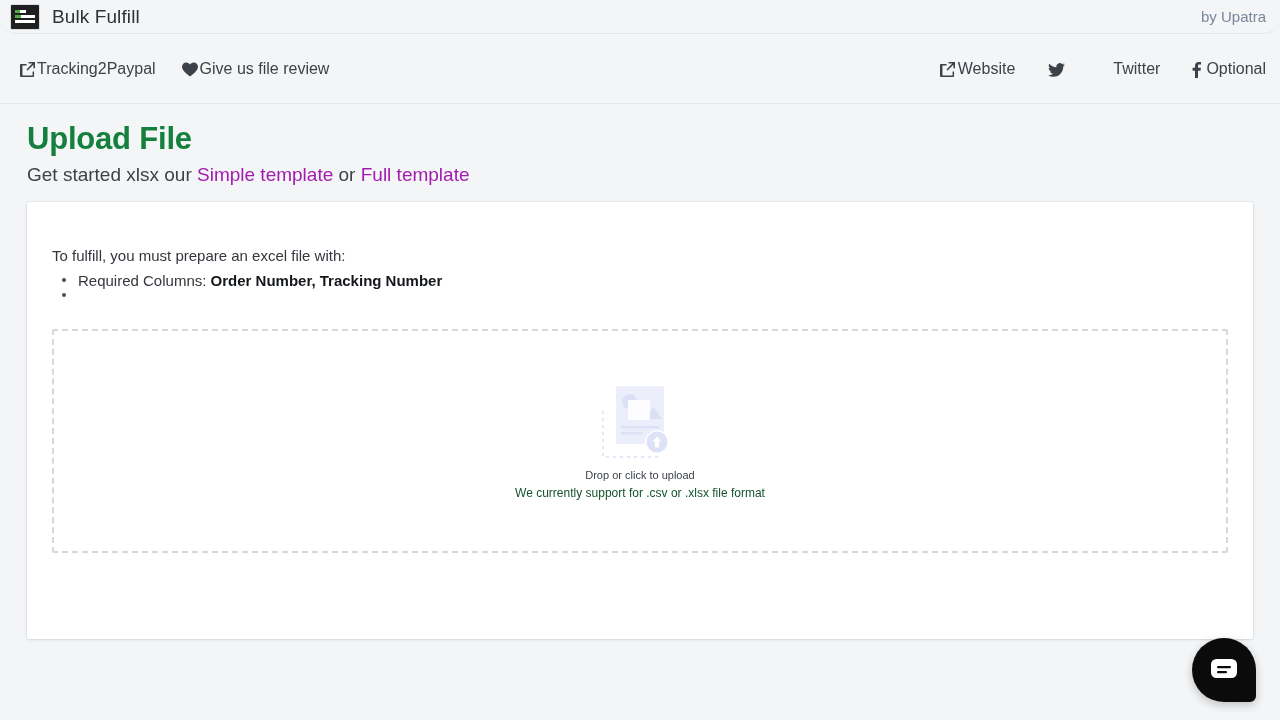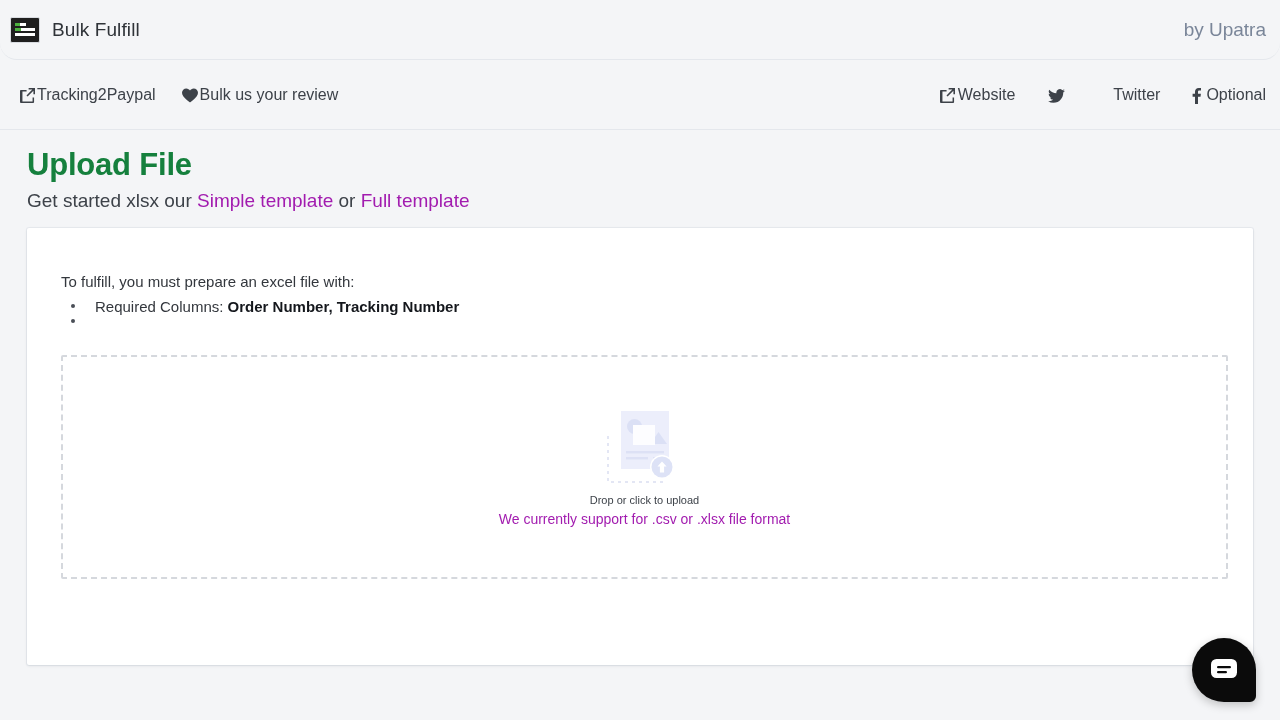--- a/index.html
+++ b/index.html
@@ -12,21 +12,21 @@
 
   body {
     background: #f4f5f7;
     font-family: "Liberation Sans", "DejaVu Sans", sans-serif;
     color: #33373d;
     -webkit-font-smoothing: antialiased;
   }
 
   
   .topbar {
-    height: 60px;
+    height: 34px;
     background: #f4f5f7;
     border-bottom: 1px solid #e4e7ec;
     display: flex;
     align-items: center;
     justify-content: space-between;
     padding: 0 14px 0 10px;
     border-radius: 17px;
   }
   .brand {
     display: flex;
@@ -63,21 +63,21 @@
     width: 45%;
     background: #4caf3f;
   }
   .brand-logo i:nth-child(2)::before { width: 30%; }
   .brand-title {
     font-size: 19px;
     color: #2f3338;
     letter-spacing: .1px;
   }
   .byline {
-    font-size: 19px;
+    font-size: 15px;
     color: #7a8699;
   }
 
   
   .navbar {
     height: 70px;
     background: #f4f5f7;
     border-bottom: 1px solid #e4e7ec;
     display: flex;
     align-items: center;
@@ -134,29 +134,29 @@
     cursor: pointer;
   }
 
   
   .card {
     margin: 16px 27px 0 27px;
     background: #ffffff;
     border-radius: 2px;
     box-shadow: 0 1px 3px rgba(30,40,60,.10), 0 0 0 1px rgba(228,231,236,.75);
     height: 437px;
-    padding: 46px 25px 0 34px;
+    padding: 46px 25px 0 25px;
   }
 
   .req-block { font-size: 15px; color: #33373d; line-height: 1.0; }
   .req-intro { margin-bottom: 10px; }
   .req-li {
     display: flex;
     align-items: baseline;
-    gap: 20px;
+    gap: 12px;
     margin-bottom: 9px;
     padding-left: 10px;
   }
   .req-li .dot {
     width: 4px; height: 4px;
     background: #4a4f57;
     border-radius: 50%;
     flex: none;
     position: relative;
     top: -4px;
@@ -182,22 +182,22 @@
     position: relative;
     margin-bottom: 10px;
   }
   .dz-art svg { display: block; }
   .dz-main {
     font-size: 11px;
     color: #3d4249;
     margin-bottom: 5px;
   }
   .dz-sub {
-    font-size: 14px;
-    color: #a21caf;
+    font-size: 12px;
+    color: #14532d;
   }
 
   
   .chat-fab {
     position: absolute;
     right: 24px;
     bottom: 18px;
     width: 64px;
     height: 64px;
     background: #0b0b0b;
@@ -238,21 +238,21 @@
       </span>
       <span>Tracking2Paypal</span>
     </a>
 
     <a class="nav-link">
       <span class="nav-ico">
         <svg width="16" height="15" viewBox="0 0 16 15" fill="#3d4249">
           <path d="M8 14.3S0 9.4 0 4.7A4.3 4.3 0 0 1 4.3.4C6 .4 7.3 1.4 8 2.5 8.7 1.4 10 .4 11.7.4A4.3 4.3 0 0 1 16 4.7c0 4.7-8 9.6-8 9.6z"></path>
         </svg>
       </span>
-      <span>Bulk us your review</span>
+      <span>Give us file review</span>
     </a>
 
   </div>
 
   <div class="nav-group right">
 
     <a class="nav-link">
       <span class="nav-ico">
         <svg width="15" height="15" viewBox="0 0 16 16" fill="#3d4249">
           <path d="M1 2h6v1.6H2.6v10.8h10.8V10H15v5.0q0 1-1 1H1q-1 0-1-1V3q0-1 1-1z"></path>

